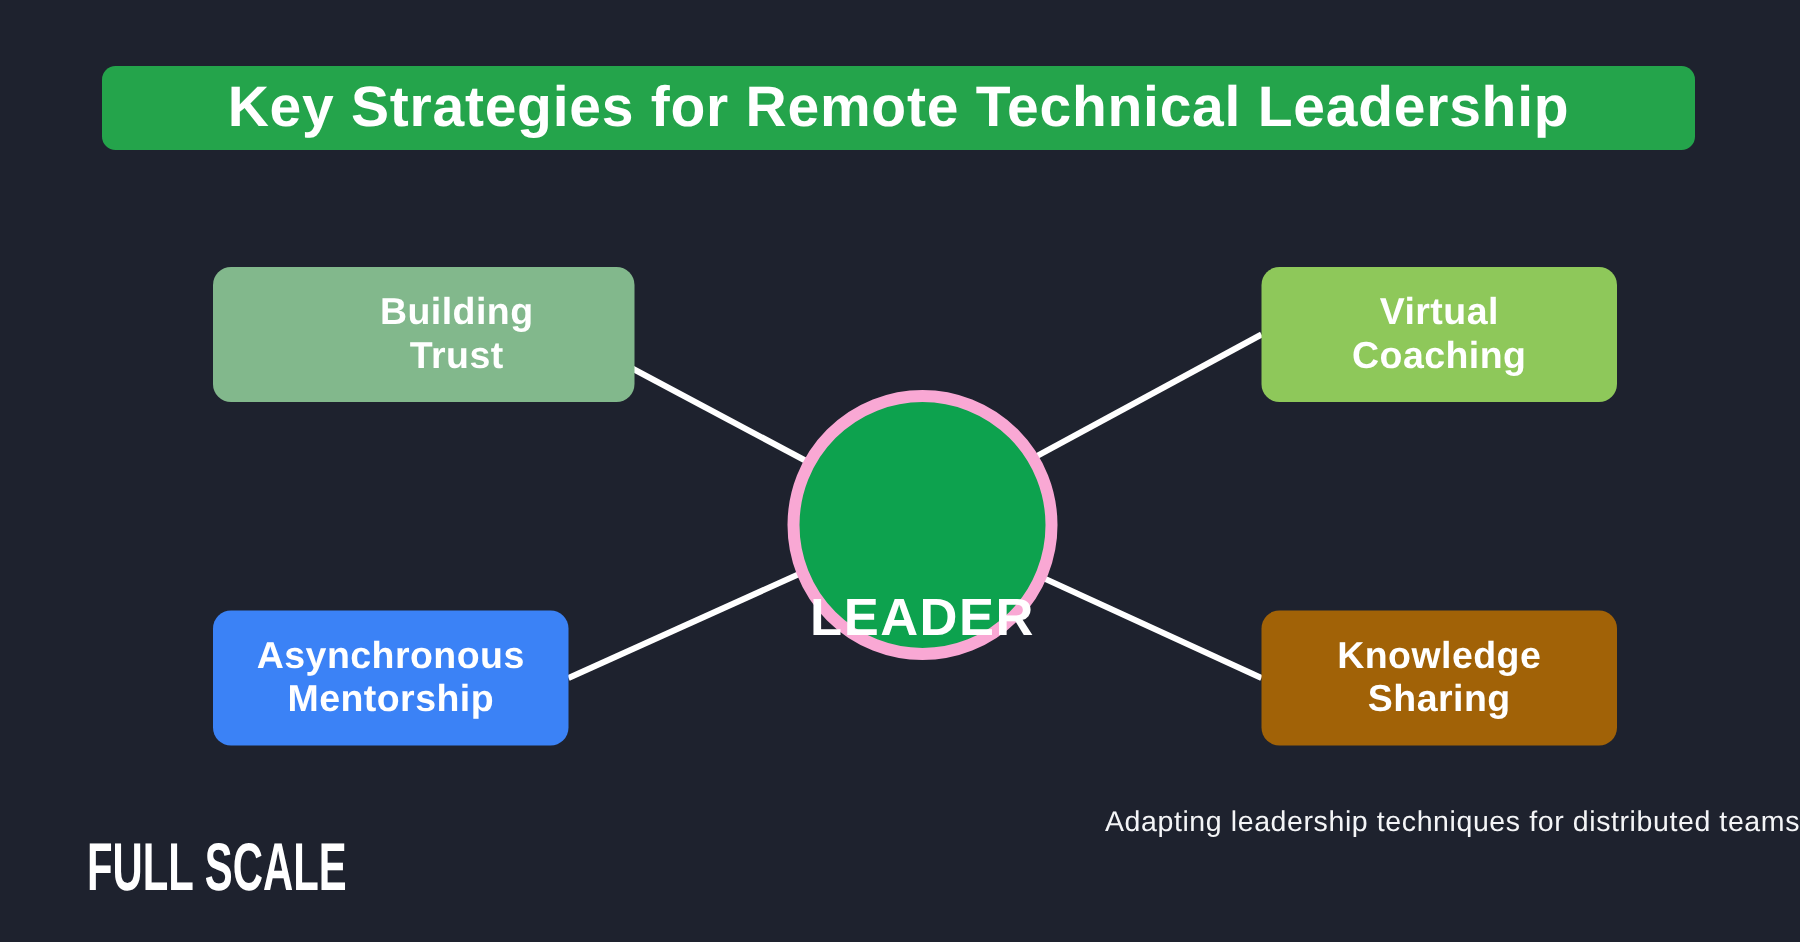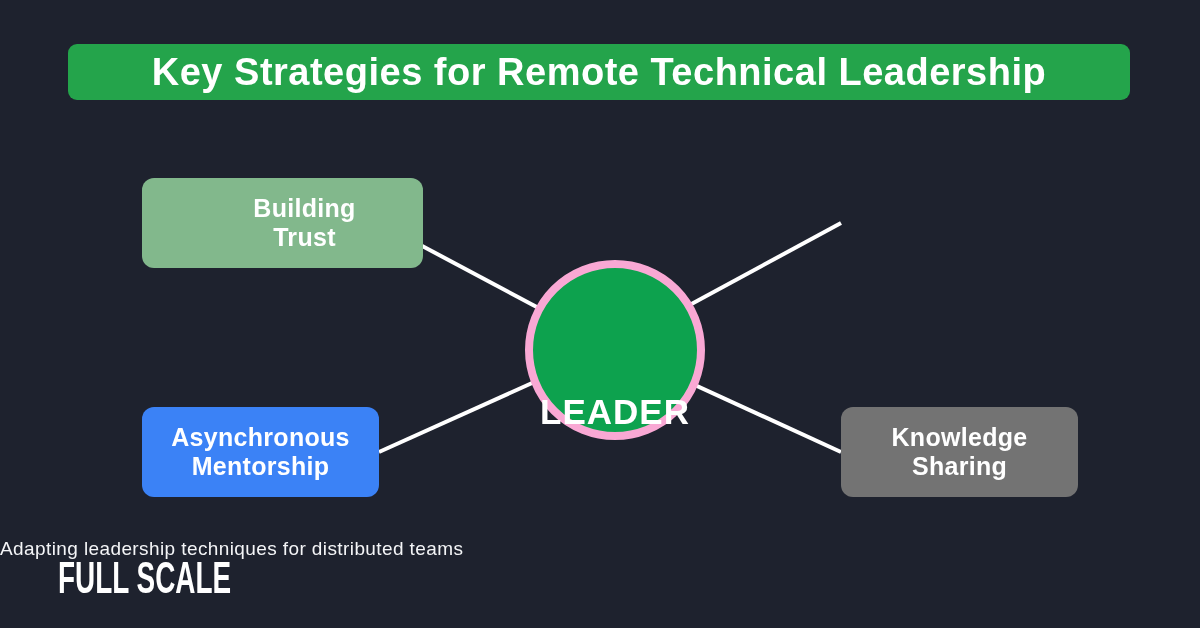--- a/index.html
+++ b/index.html
@@ -87,21 +87,21 @@
     color: #ffffff;
     font-size: 35px;
     font-weight: 700;
     letter-spacing: 1px;
   }
   .caption {
     position: absolute;
     left: 0;
     right: 0;
     top: 538px;
-    text-align: left;
+    text-align: right;
     color: #f4f5f7;
     font-size: 19px;
     font-weight: 400;
     letter-spacing: 0.4px;
   }
   .logo {
     position: absolute;
     left: 58px;
     top: 552px;
     color: #ffffff;
@@ -127,27 +127,31 @@
     <line x1="612" y1="347" x2="841" y2="223"></line>
     <line x1="612" y1="347" x2="379" y2="452"></line>
     <line x1="612" y1="347" x2="841" y2="452"></line>
   </svg>
 
   <div class="node top-left" style="background-color: rgb(130, 184, 140); padding-left: 44px;">
     <span>Building
 Trust</span>
   </div>
 
+  <div class="node top-right" style="background-color: rgb(142, 200, 90);">
+    <span>Virtual
+Coaching</span>
+  </div>
 
   <div class="node bottom-left" style="background-color: #3b82f6;">
     <span>Asynchronous
 Mentorship</span>
   </div>
 
-  <div class="node bottom-right" style="background-color: #737373;">
+  <div class="node bottom-right" style="background-color: #a16207;">
     <span>Knowledge
 Sharing</span>
   </div>
 
   <div class="center-circle" style="background-color: rgb(13, 162, 78);">
     <span class="center-label">LEADER</span>
   </div>
 
   <div class="caption">Adapting leadership techniques for distributed teams</div>
 

